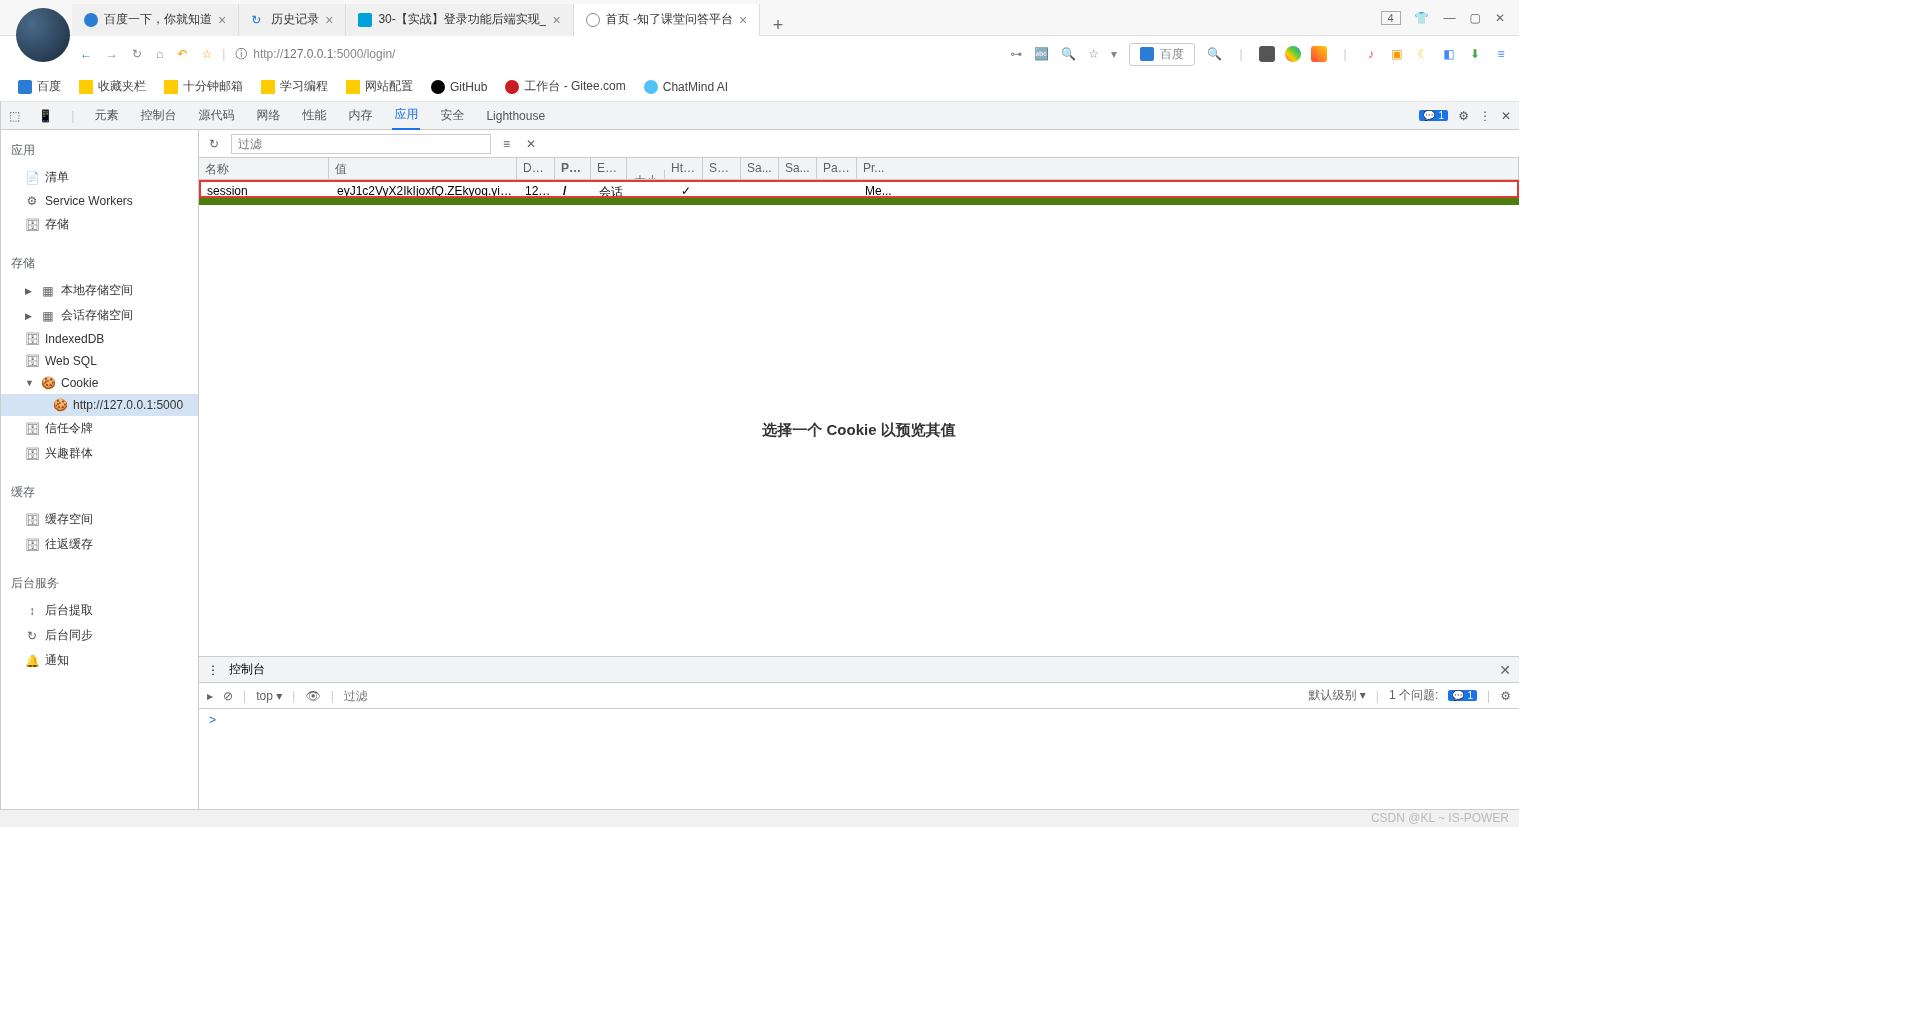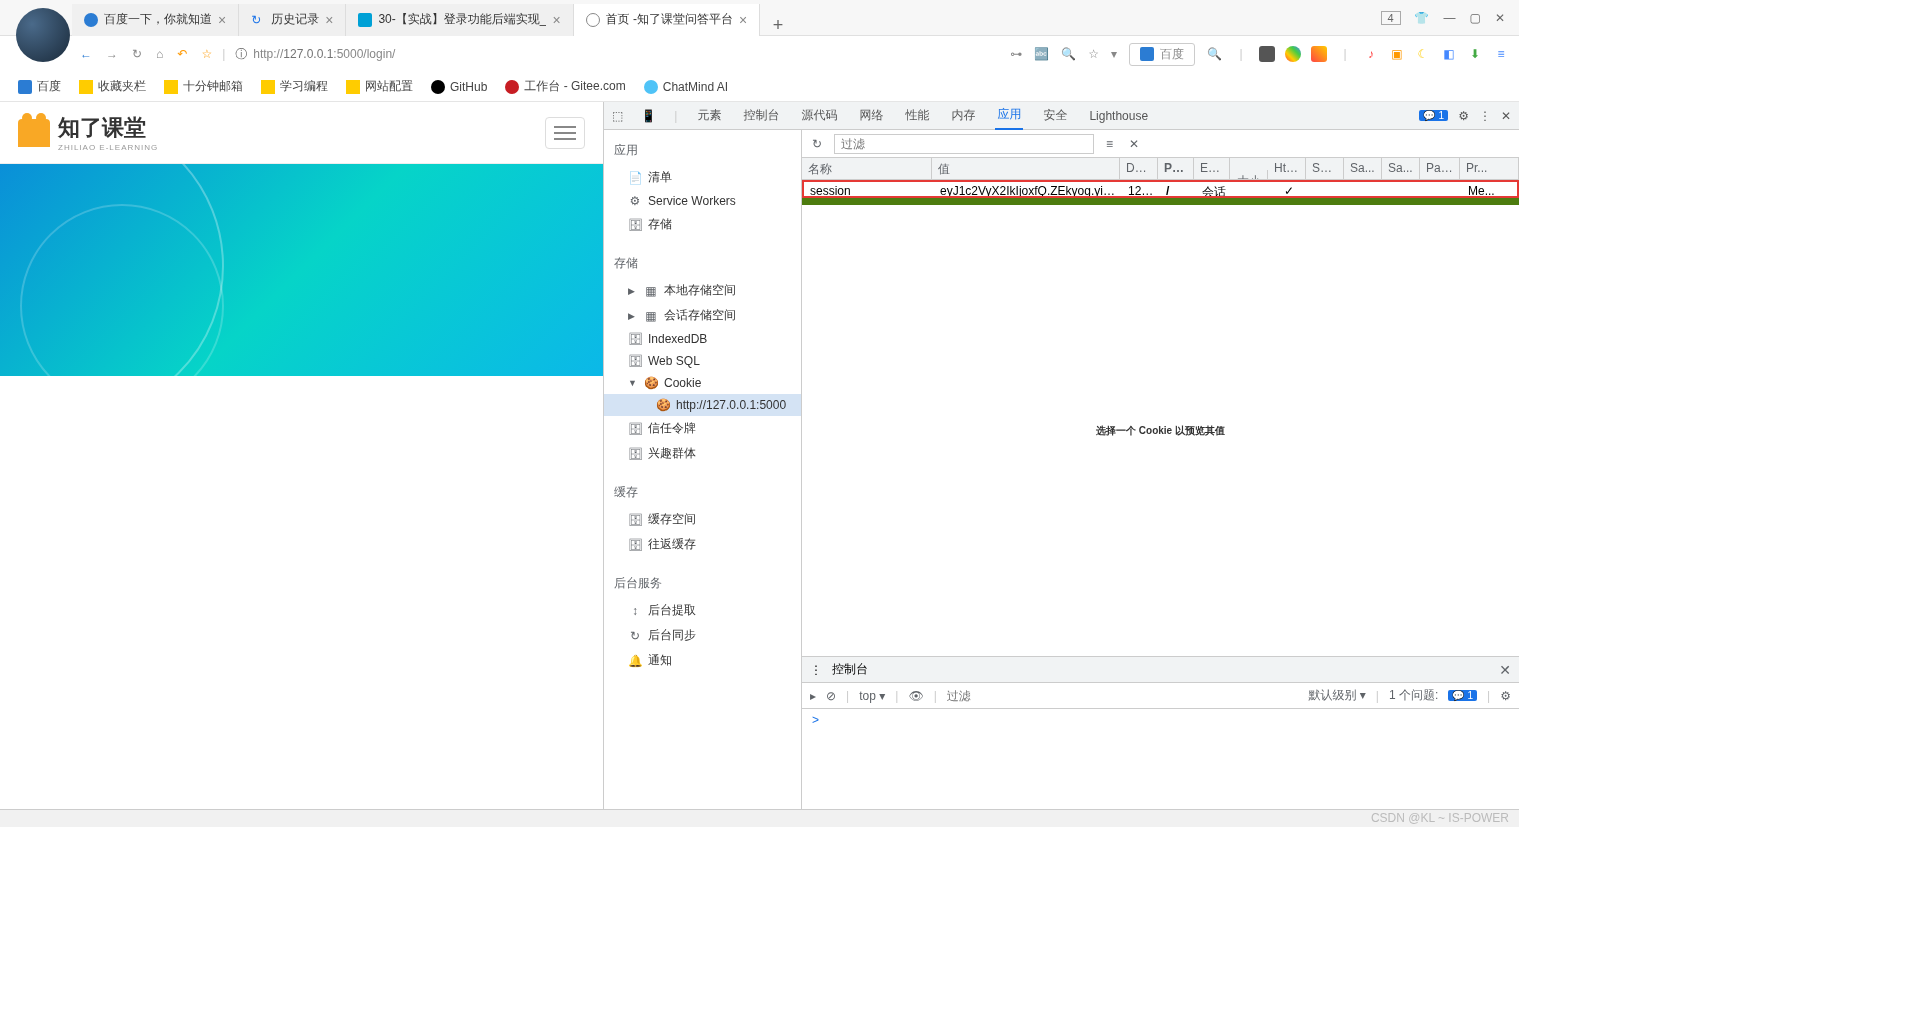--- a/index.html
+++ b/index.html
@@ -73,21 +73,21 @@
 .filter-bar .icon-btn { color: #5f6368; cursor: pointer; padding: 0 4px; }
 .filter-check { display: flex; align-items: center; gap: 4px; color: #333; }
 
 .cookie-table { border-bottom: 7px solid #4d7c0f; }
 .ct-head { display: flex; background: #f1f3f4; border-bottom: 1px solid #ccc; height: 22px; }
 .ct-head > div { padding: 3px 6px; border-right: 1px solid #ccc; overflow: hidden; white-space: nowrap; text-overflow: ellipsis; color: #5f6368; }
 .ct-row { display: flex; height: 18px; border: 2px solid #e53935; }
 .ct-row > div { padding: 2px 6px; overflow: hidden; white-space: nowrap; text-overflow: ellipsis; }
 .col-name { width: 130px; } .col-val { width: 188px; } .col-dom { width: 38px; } .col-path { width: 36px; font-weight: bold; } .col-exp { width: 36px; } .col-size { width: 38px; text-align: right; margin-top: 12px; } .col-http { width: 38px; text-align: center; } .col-sec { width: 38px; } .col-same { width: 38px; } .col-same2 { width: 38px; } .col-part { width: 40px; } .col-pr { flex: 1; }
 
-.cookie-preview { flex: 1; display: flex; align-items: center; justify-content: center; color: #333; font-size: 10px; font-weight: bold; }
+.cookie-preview { flex: 1; display: flex; align-items: center; justify-content: center; color: #333; font-size: 15px; font-weight: bold; }
 
 
 .console-drawer { border-top: 1px solid #ccc; }
 .cd-head { height: 26px; display: flex; align-items: center; padding: 0 8px; gap: 10px; background: #f1f3f4; border-bottom: 1px solid #ccc; }
 .cd-head .close-x { margin-left: auto; cursor: pointer; color: #5f6368; font-size: 14px; }
 .cd-toolbar { height: 26px; display: flex; align-items: center; padding: 0 8px; gap: 10px; border-bottom: 1px solid #ccc; color: #5f6368; }
 .cd-toolbar input { border: none; outline: none; flex: 0 0 200px; font-size: 12px; }
 .cd-toolbar .right { margin-left: auto; display: flex; gap: 10px; align-items: center; }
 .cd-body { height: 100px; padding: 4px 10px; color: #1a73e8; }
 
@@ -206,37 +206,20 @@
       <span class="bm-icon" style="background:#c71d23;border-radius:50%"></span>
       <span>工作台 - Gitee.com</span>
     </div>
   <div class="bm">
       <span class="bm-icon" style="background:#4fc3f7;border-radius:50%"></span>
       <span>ChatMind AI</span>
     </div>
 </div>
 
 <div class="content">
-  <div class="page-side">
-    <div class="page-header">
-      <div class="logo">
-        <div class="logo-icon"></div>
-        <div>
-          <div class="logo-text">知了课堂</div>
-          <div class="logo-sub">ZHILIAO E-LEARNING</div>
-        </div>
-      </div>
-      <div class="hamburger">
-          <span></span>
-          <span></span>
-          <span></span>
-        </div>
-    </div>
-    <div class="hero"></div>
-  </div>
 
   <div class="devtools">
     <div class="dt-tabs">
       <span>⬚</span>
       <span>📱</span>
       <span class="sep">|</span>
       <span class="dt-tab">元素</span>
       <span class="dt-tab">控制台</span>
       <span class="dt-tab">源代码</span>
       <span class="dt-tab">网络</span>

